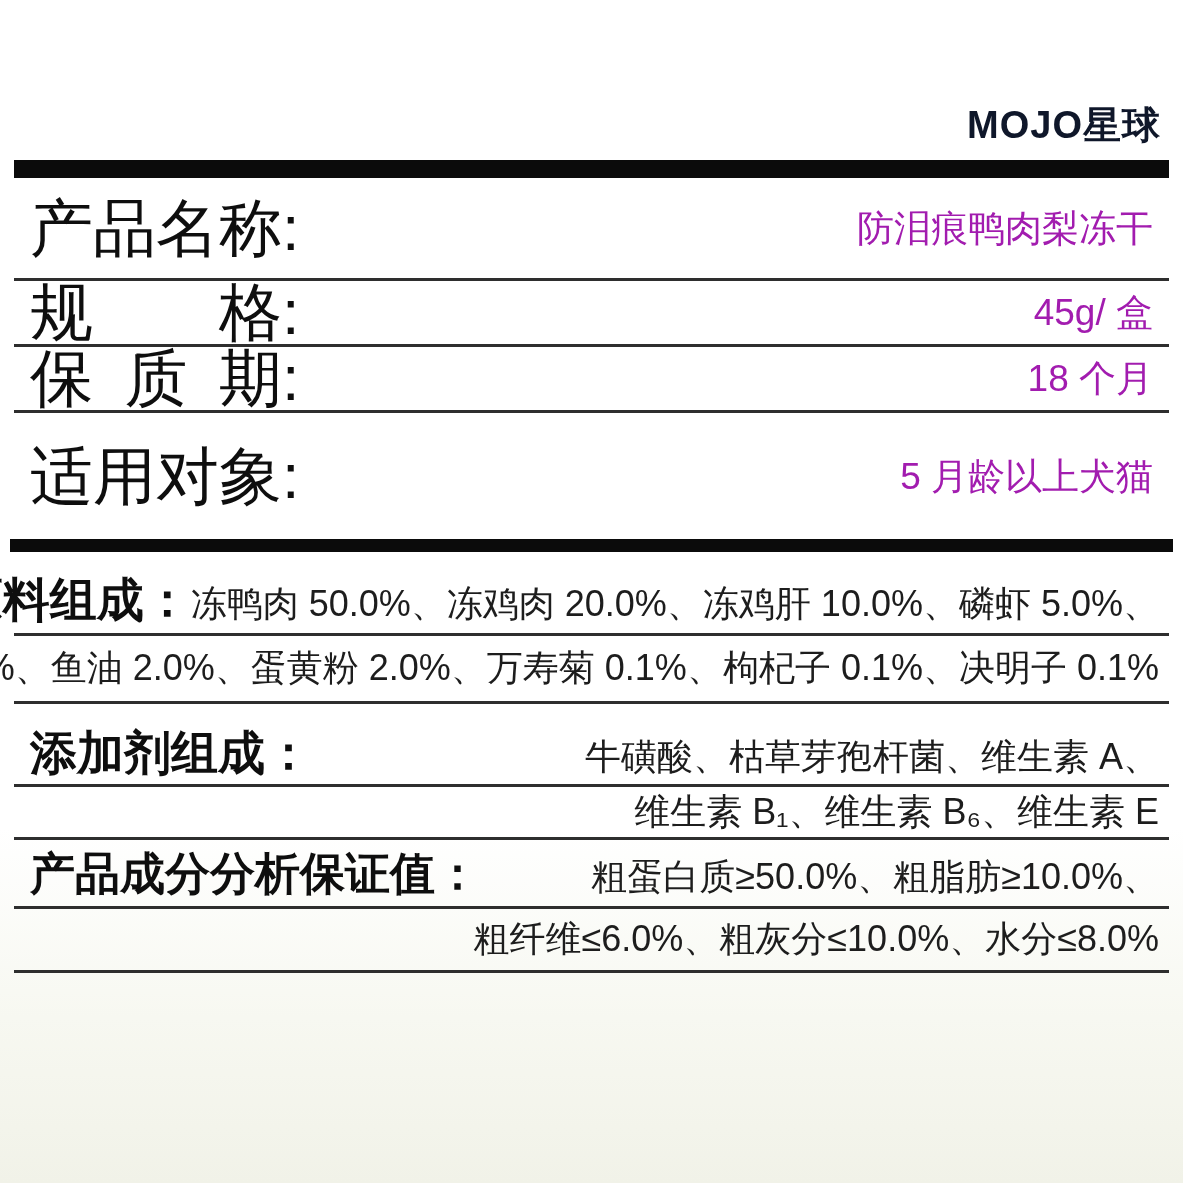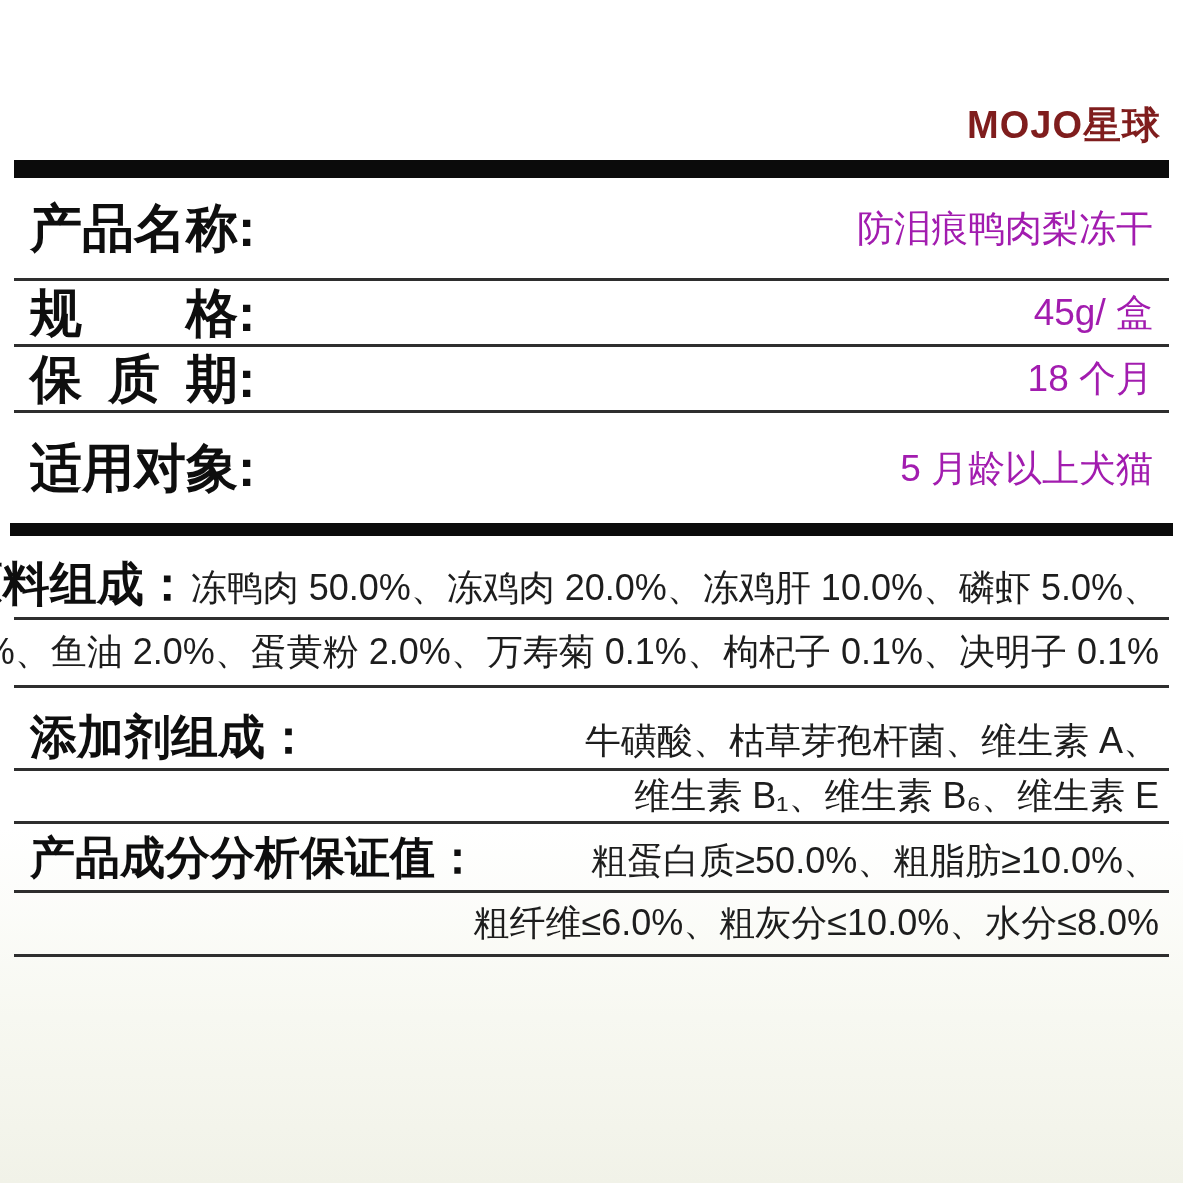--- a/index.html
+++ b/index.html
@@ -13,56 +13,56 @@
   }
   .brand {
     text-align: right;
     font-size: 38px;
     font-weight: 900;
     letter-spacing: 1px;
     padding: 0 22px 0 0;
     margin-top: 106px;
     margin-bottom: 16px;
     line-height: 1;
-    color: #7f1d1d;
+    color: #0f172a;
   }
   .bar {
     background: #0b0b0b;
     margin: 0 14px;
   }
   .bar-top { height: 18px; }
   .bar-mid { height: 13px; margin: 0 10px; }
   .rule {
     height: 3px;
     background: #2e2e2e;
     margin: 0 14px;
   }
   .spec-row {
     display: flex;
     justify-content: space-between;
     align-items: center;
     margin: 0 16px;
     padding: 0 14px 0 14px;
   }
   .spec-row .row-label {
-    font-size: 52px;
-    font-weight: 700;
+    font-size: 63px;
+    font-weight: 400;
     line-height: 1;
     color: #0e0e0e;
     white-space: pre;
   }
   .spec-row .row-value {
     font-size: 37px;
     font-weight: 400;
     line-height: 1;
     color: #a21caf;
   }
   .h100 { height: 100px; }
   .h77  { height: 63px; }
-  .h102 { height: 110px; }
+  .h102 { height: 126px; }
   .sec-row {
     display: flex;
     justify-content: space-between;
     align-items: flex-end;
     margin: 0 16px;
     padding: 0 8px 10px 14px;
     box-sizing: border-box;
   }
   .sec-row .sec-label {
     font-size: 47px;

